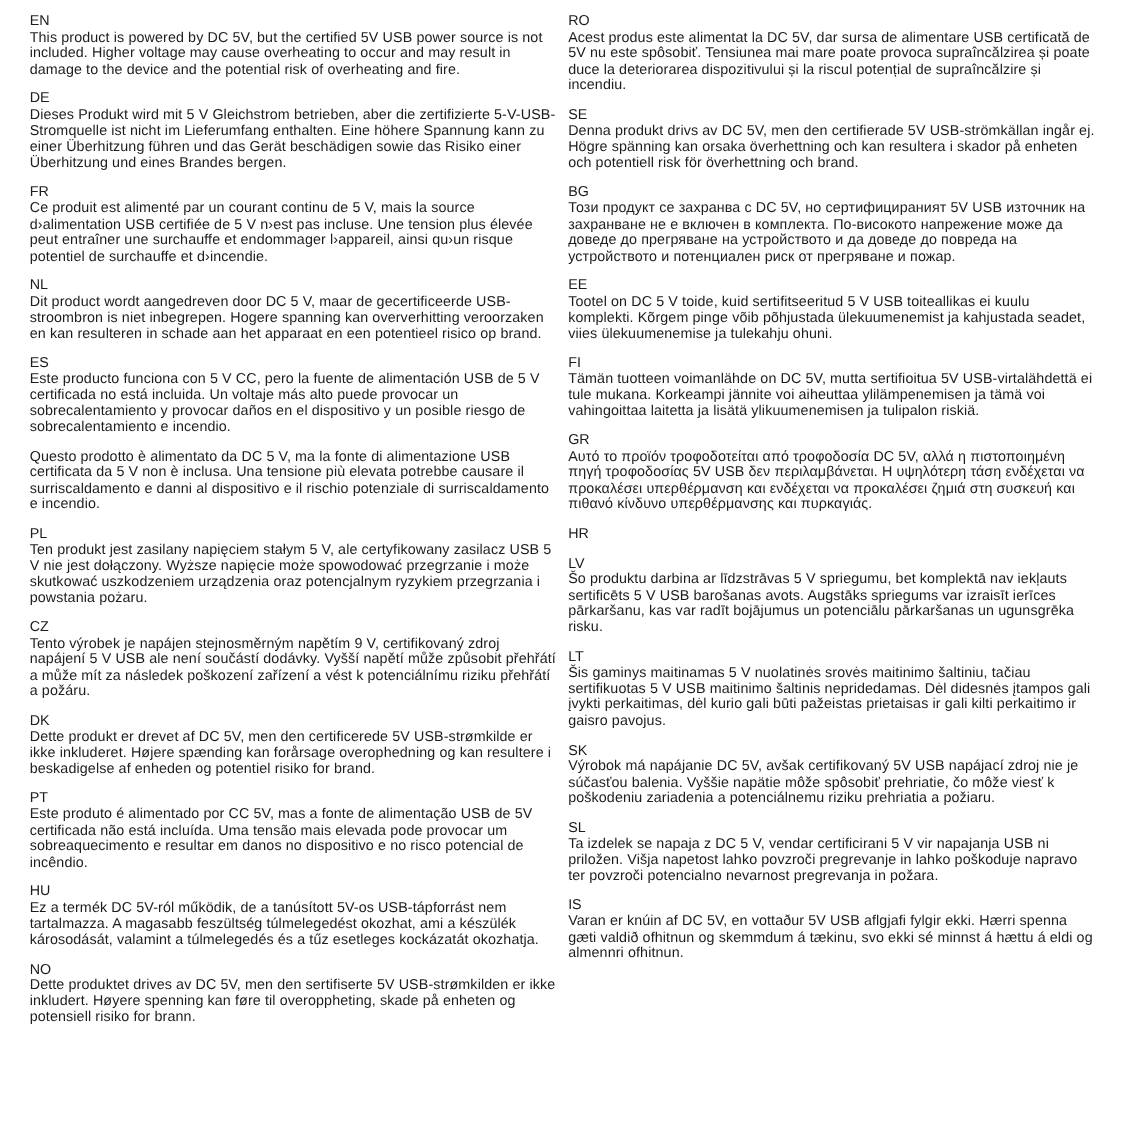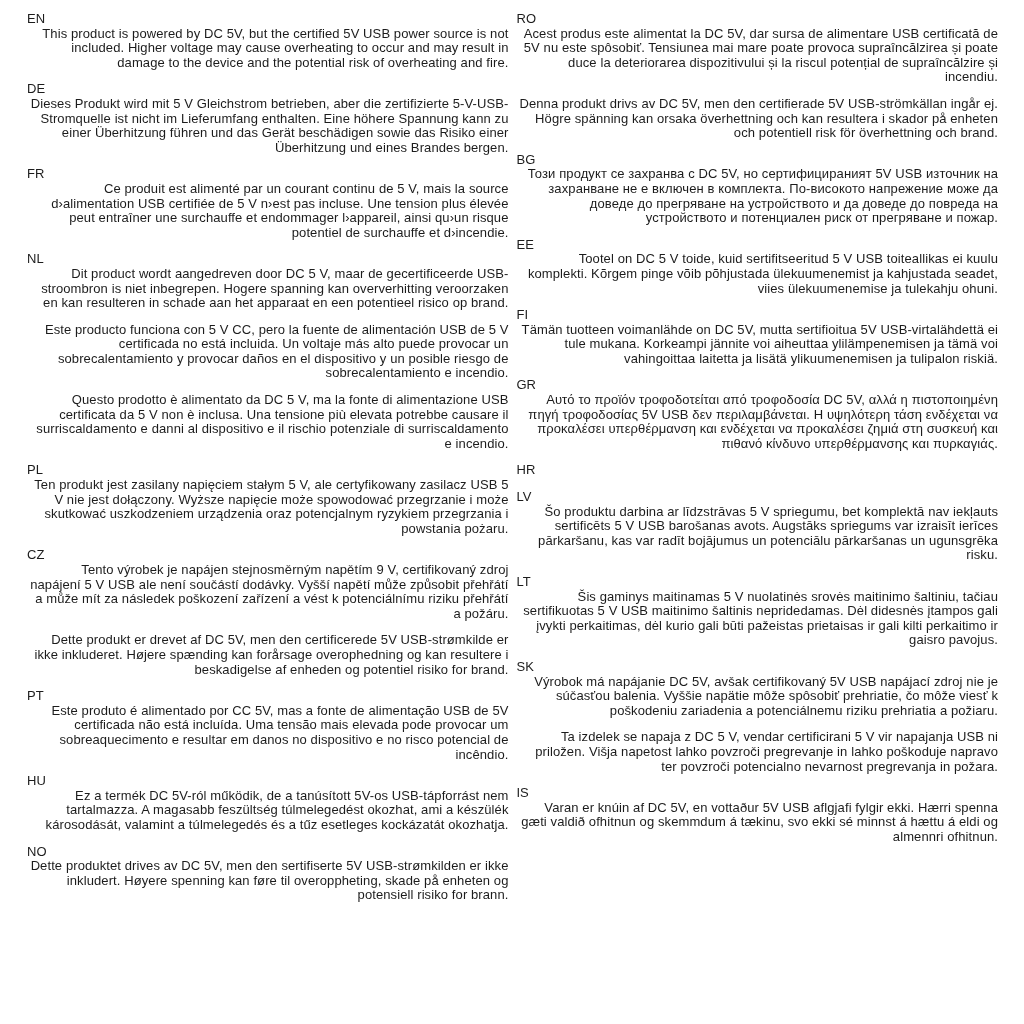--- a/index.html
+++ b/index.html
@@ -34,21 +34,21 @@
     font-size: 13px;
     line-height: 14.6px;
     font-weight: 400;
     margin: 0;
   }
   .lang-text {
     font-size: 13px;
     line-height: 14.6px;
     margin: 0;
     letter-spacing: 0.1px;
-    text-align: right;
+    text-align: left;
   }
 </style>
 </head>
 <body>
 
 <div class="page">
 
   <div class="col">
     <div class="lang-section">
       <div class="lang-code">EN</div>
@@ -60,34 +60,36 @@
     </div>
     <div class="lang-section">
       <div class="lang-code">FR</div>
       <p class="lang-text">Ce produit est alimenté par un courant continu de 5 V, mais la source d›alimentation USB certifiée de 5 V n›est pas incluse. Une tension plus élevée peut entraîner une surchauffe et endommager l›appareil, ainsi qu›un risque potentiel de surchauffe et d›incendie.</p>
     </div>
     <div class="lang-section">
       <div class="lang-code">NL</div>
       <p class="lang-text">Dit product wordt aangedreven door DC 5 V, maar de gecertificeerde USB-stroombron is niet inbegrepen. Hogere spanning kan oververhitting veroorzaken en kan resulteren in schade aan het apparaat en een potentieel risico op brand.</p>
     </div>
     <div class="lang-section">
+      <div class="lang-code">ES</div>
       <p class="lang-text">Este producto funciona con 5 V CC, pero la fuente de alimentación USB de 5 V certificada no está incluida. Un voltaje más alto puede provocar un sobrecalentamiento y provocar daños en el dispositivo y un posible riesgo de sobrecalentamiento e incendio.</p>
     </div>
     <div class="lang-section">
       <p class="lang-text">Questo prodotto è alimentato da DC 5 V, ma la fonte di alimentazione USB certificata da 5 V non è inclusa. Una tensione più elevata potrebbe causare il surriscaldamento e danni al dispositivo e il rischio potenziale di surriscaldamento e incendio.</p>
     </div>
     <div class="lang-section">
       <div class="lang-code">PL</div>
       <p class="lang-text">Ten produkt jest zasilany napięciem stałym 5 V, ale certyfikowany zasilacz USB 5 V nie jest dołączony. Wyższe napięcie może spowodować przegrzanie i może skutkować uszkodzeniem urządzenia oraz potencjalnym ryzykiem przegrzania i powstania pożaru.</p>
     </div>
     <div class="lang-section">
       <div class="lang-code">CZ</div>
       <p class="lang-text">Tento výrobek je napájen stejnosměrným napětím 9 V, certifikovaný zdroj napájení 5 V USB ale není součástí dodávky. Vyšší napětí může způsobit přehřátí a může mít za následek poškození zařízení a vést k potenciálnímu riziku přehřátí a požáru.</p>
     </div>
     <div class="lang-section">
+      <div class="lang-code">DK</div>
       <p class="lang-text">Dette produkt er drevet af DC 5V, men den certificerede 5V USB-strømkilde er ikke inkluderet. Højere spænding kan forårsage overophedning og kan resultere i beskadigelse af enheden og potentiel risiko for brand.</p>
     </div>
     <div class="lang-section">
       <div class="lang-code">PT</div>
       <p class="lang-text">Este produto é alimentado por CC 5V, mas a fonte de alimentação USB de 5V certificada não está incluída. Uma tensão mais elevada pode provocar um sobreaquecimento e resultar em danos no dispositivo e no risco potencial de incêndio.</p>
     </div>
     <div class="lang-section">
       <div class="lang-code">HU</div>
       <p class="lang-text">Ez a termék DC 5V-ról működik, de a tanúsított 5V-os USB-tápforrást nem tartalmazza. A magasabb feszültség túlmelegedést okozhat, ami a készülék károsodását, valamint a túlmelegedés és a tűz esetleges kockázatát okozhatja.</p>
     </div>
@@ -96,20 +98,21 @@
       <p class="lang-text">Dette produktet drives av DC 5V, men den sertifiserte 5V USB-strømkilden er ikke inkludert. Høyere spenning kan føre til overoppheting, skade på enheten og potensiell risiko for brann.</p>
     </div>
   </div>
 
   <div class="col">
     <div class="lang-section">
       <div class="lang-code">RO</div>
       <p class="lang-text">Acest produs este alimentat la DC 5V, dar sursa de alimentare USB certificată de 5V nu este spôsobiť. Tensiunea mai mare poate provoca supraîncălzirea și poate duce la deteriorarea dispozitivului și la riscul potențial de supraîncălzire și incendiu.</p>
     </div>
     <div class="lang-section">
+      <div class="lang-code">SE</div>
       <p class="lang-text">Denna produkt drivs av DC 5V, men den certifierade 5V USB-strömkällan ingår ej. Högre spänning kan orsaka överhettning och kan resultera i skador på enheten och potentiell risk för överhettning och brand.</p>
     </div>
     <div class="lang-section">
       <div class="lang-code">BG</div>
       <p class="lang-text">Този продукт се захранва с DC 5V, но сертифицираният 5V USB източник на захранване не е включен в комплекта. По-високото напрежение може да доведе до прегряване на устройството и да доведе до повреда на устройството и потенциален риск от прегряване и пожар.</p>
     </div>
     <div class="lang-section">
       <div class="lang-code">EE</div>
       <p class="lang-text">Tootel on DC 5 V toide, kuid sertifitseeritud 5 V USB toiteallikas ei kuulu komplekti. Kõrgem pinge võib põhjustada ülekuumenemist ja kahjustada seadet, viies ülekuumenemise ja tulekahju ohuni.</p>
     </div>
@@ -130,20 +133,21 @@
     </div>
     <div class="lang-section">
       <div class="lang-code">LT</div>
       <p class="lang-text">Šis gaminys maitinamas 5 V nuolatinės srovės maitinimo šaltiniu, tačiau sertifikuotas 5 V USB maitinimo šaltinis nepridedamas. Dėl didesnės įtampos gali įvykti perkaitimas, dėl kurio gali būti pažeistas prietaisas ir gali kilti perkaitimo ir gaisro pavojus.</p>
     </div>
     <div class="lang-section">
       <div class="lang-code">SK</div>
       <p class="lang-text">Výrobok má napájanie DC 5V, avšak certifikovaný 5V USB napájací zdroj nie je súčasťou balenia. Vyššie napätie môže spôsobiť prehriatie, čo môže viesť k poškodeniu zariadenia a potenciálnemu riziku prehriatia a požiaru.</p>
     </div>
     <div class="lang-section">
+      <div class="lang-code">SL</div>
       <p class="lang-text">Ta izdelek se napaja z DC 5 V, vendar certificirani 5 V vir napajanja USB ni priložen. Višja napetost lahko povzroči pregrevanje in lahko poškoduje napravo ter povzroči potencialno nevarnost pregrevanja in požara.</p>
     </div>
     <div class="lang-section">
       <div class="lang-code">IS</div>
       <p class="lang-text">Varan er knúin af DC 5V, en vottaður 5V USB aflgjafi fylgir ekki. Hærri spenna gæti valdið ofhitnun og skemmdum á tækinu, svo ekki sé minnst á hættu á eldi og almennri ofhitnun.</p>
     </div>
   </div>
 
 </div>
 

